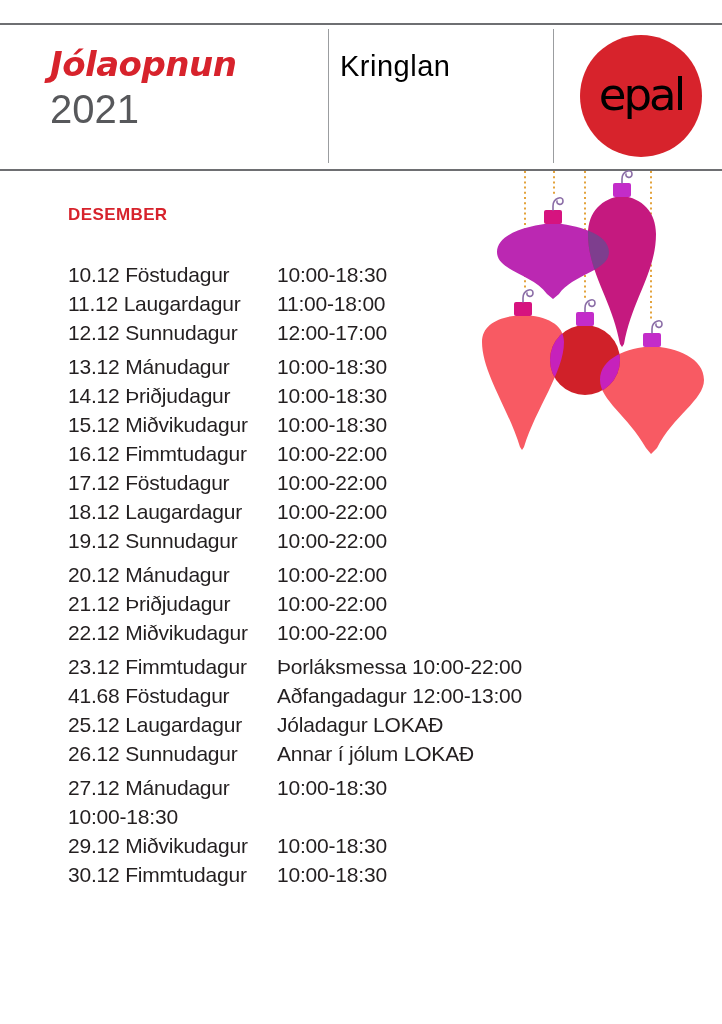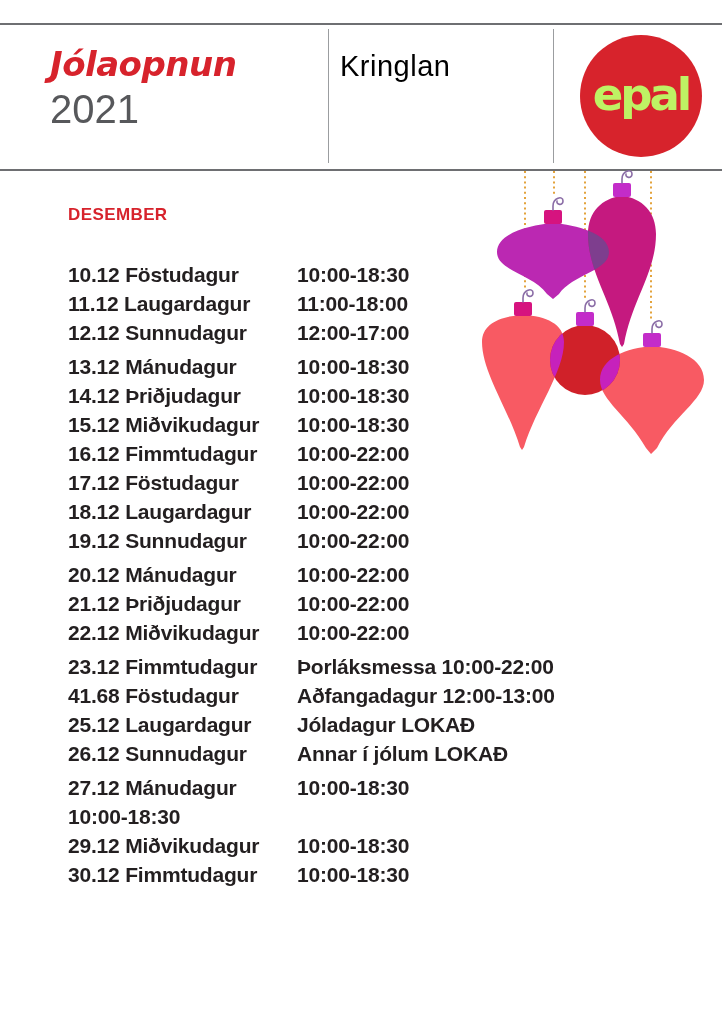--- a/index.html
+++ b/index.html
@@ -36,38 +36,37 @@
     color:#000000;letter-spacing:0.5px;
   }
   .logo{
     position:absolute;left:580px;top:35px;
     width:122px;height:122px;border-radius:50%;
     background:#d7232c;
     display:flex;align-items:center;justify-content:center;
   }
   .logo-text{
     font-family:"DejaVu Sans", sans-serif;
-    font-weight:bold;font-size:45px;color:#bef264;
+    font-weight:normal;font-size:45px;color:#000000;
     letter-spacing:-3px;transform:translateY(-2px);
   }
 
   
   .schedule{position:absolute;left:68px;top:205px;width:480px;}
   .month{
     margin:0 0 35px 0;
     font-weight:bold;font-size:17px;line-height:20px;
     color:#d7232c;letter-spacing:0.4px;
   }
   .group + .group{margin-top:5px;}
   .row{
     display:flex;
-    font-weight:bold;font-size:21px;line-height:29px;
+    font-weight:normal;font-size:21px;line-height:29px;
     color:#231f20;letter-spacing:-0.2px;
     white-space:nowrap;
-    gap:20px;
   }
   .row .day{width:209px;flex:none;}
   .row .hours{flex:none;}
 
   
   .ornaments{position:absolute;left:430px;top:168px;width:292px;height:300px;}
 </style>
 </head>
 <body>
 

